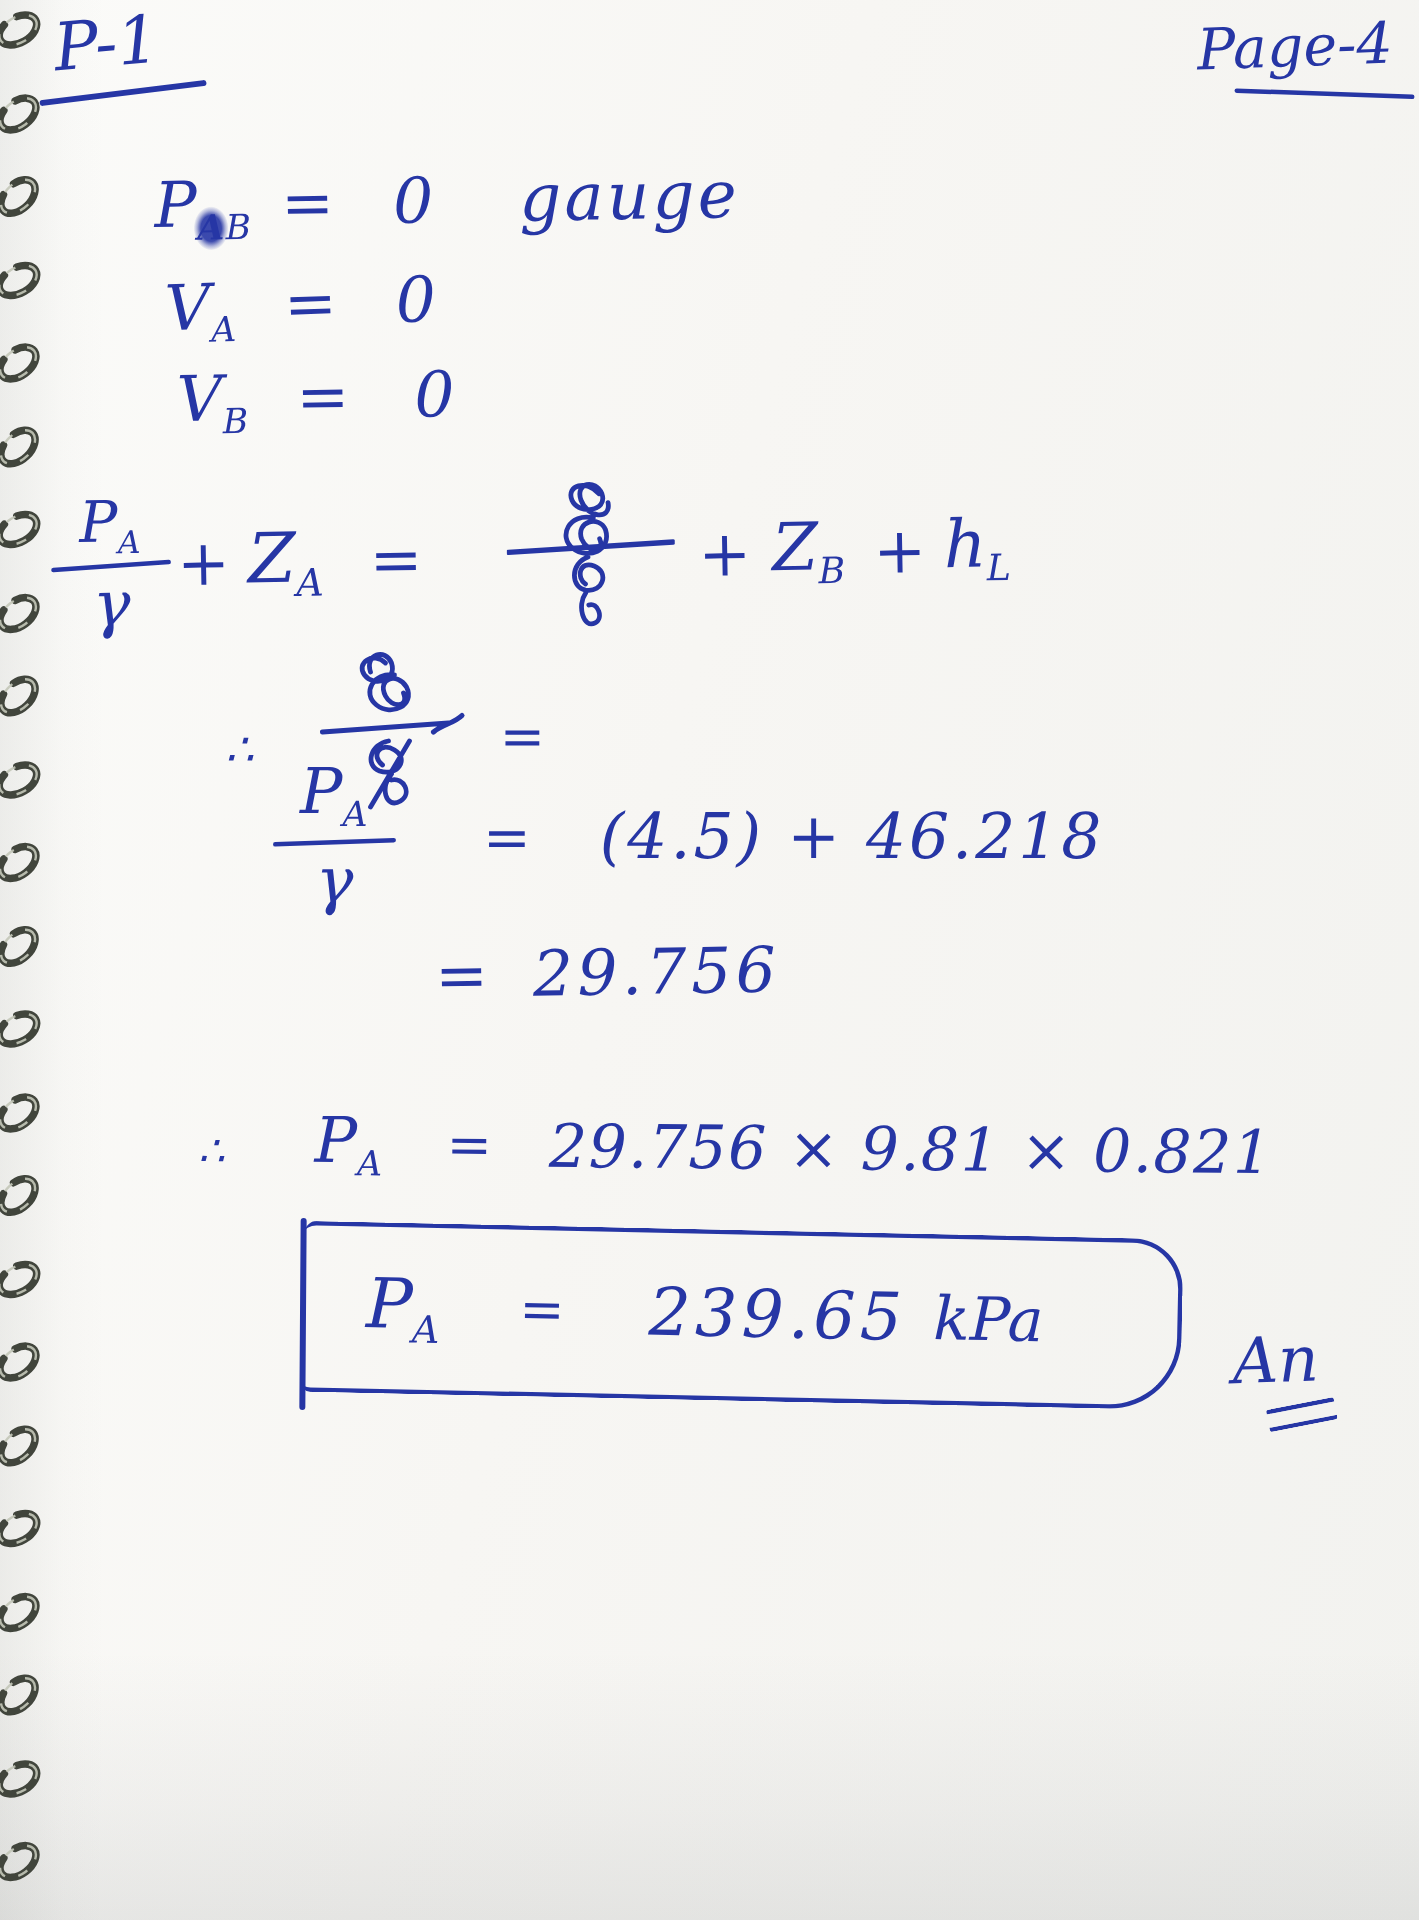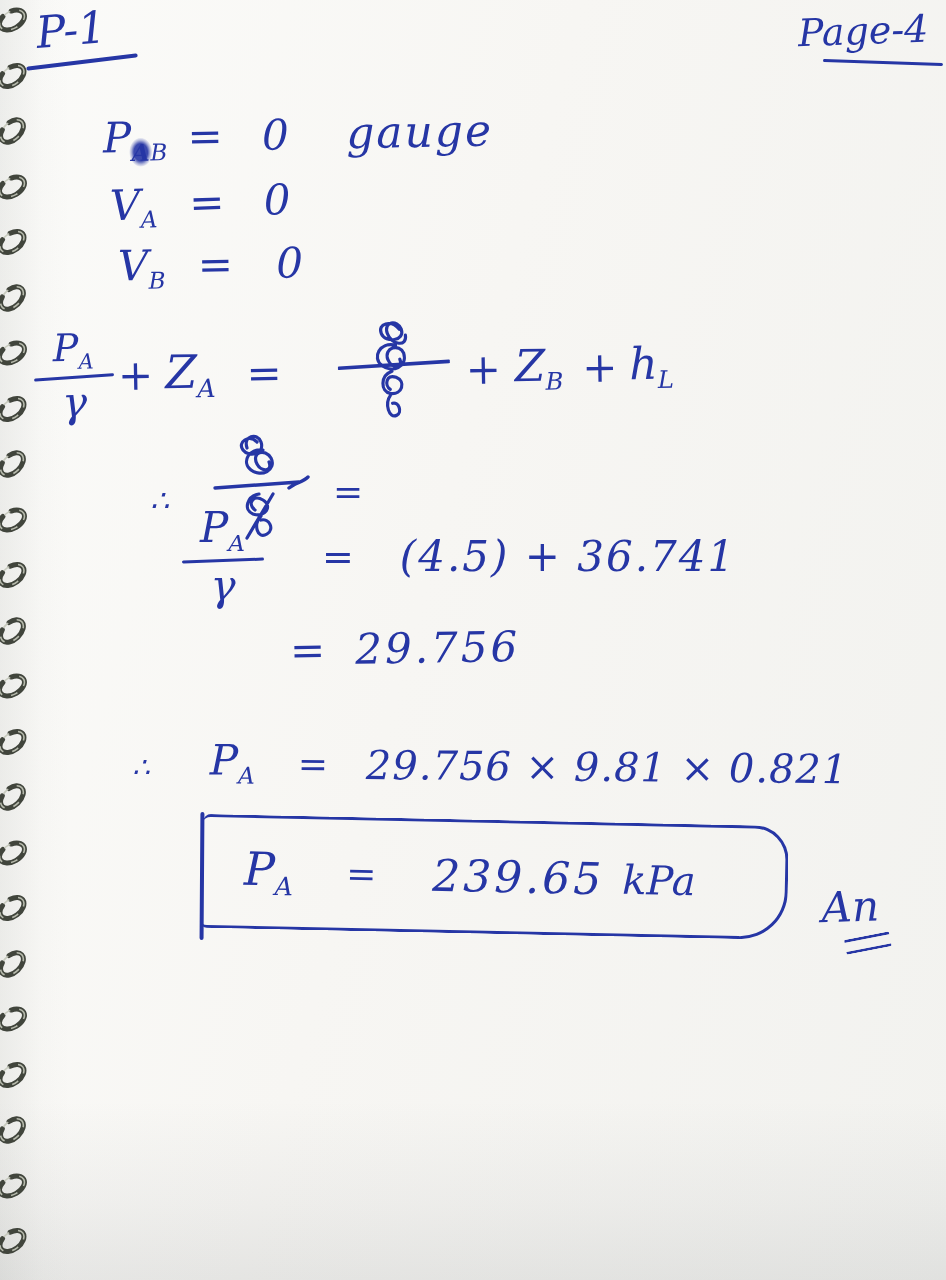--- a/index.html
+++ b/index.html
@@ -270,21 +270,21 @@
     <span style="margin-left:22px; margin-top:8px; font-size:36px;">=</span>
   </div>
 
   <div class="hw row" style="left:182px; top:508px; font-size:42px;">
     <span class="frac">
       <span class="num"><span>P</span><sub class="sub">A</sub></span>
       <span class="bar" style="width:82px; transform:rotate(-2deg);"></span>
       <span class="den">γ</span>
     </span>
     <span style="margin-left:58px; font-size:38px;">=</span>
-    <span style="margin-left:46px; letter-spacing:2px;">(4.5) + 36.741</span>
+    <span style="margin-left:46px; letter-spacing:2px;">(4.5) + 46.218</span>
   </div>
 
   <div class="hw row" style="left:290px; top:628px; font-size:42px; transform:rotate(-1deg);">
     <span>=</span>
     <span style="margin-left:30px; letter-spacing:3px;">29.756</span>
   </div>
 
   <div class="hw row" style="left:132px; top:742px; font-size:42px; transform:rotate(0.5deg);">
     <span style="font-size:28px; margin-top:10px;">∴</span>
     <span style="margin-left:60px;"><span>P</span><sub class="sub">A</sub></span>

